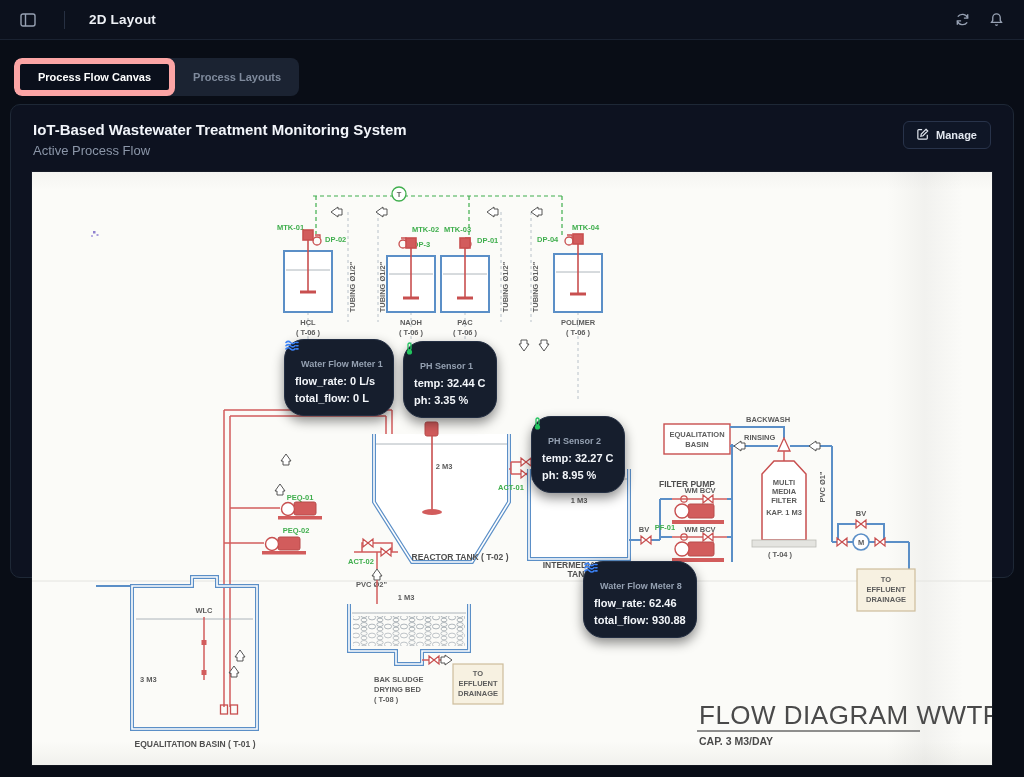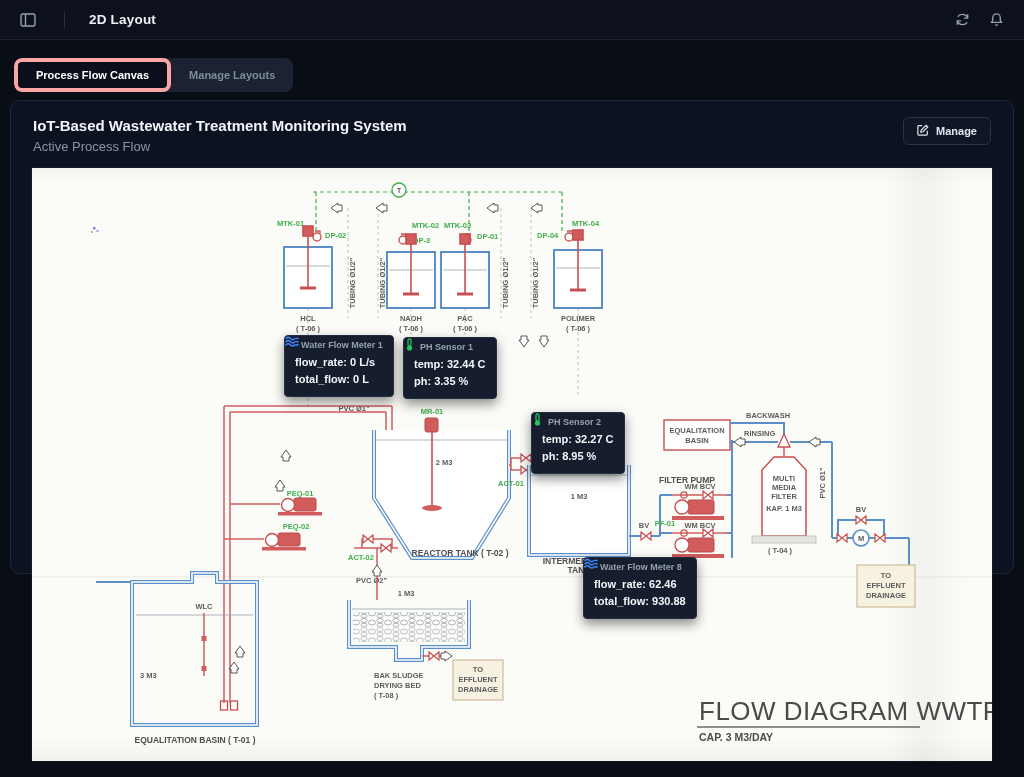--- a/index.html
+++ b/index.html
@@ -14,21 +14,21 @@
   .app-title { color:#eef1f6; font-size:13.5px; font-weight:bold; letter-spacing:.2px; }
   .icon-btn { color:#97a1b3; display:inline-flex; align-items:center; justify-content:center;
               width:24px; height:24px; cursor:pointer; }
   .tb-right { display:flex; align-items:center; gap:10px; }
 
   
   .tabwrap { padding:18px 14px 8px; }
   .tabs { display:inline-flex; background:#1b2332; border-radius:8px; overflow:hidden; }
   .tab { border:none; cursor:pointer; font-size:11px; font-weight:bold; padding:7px 18px;
          background:transparent; color:#7f8a9c; font-family:inherit; }
-  .tab.active { background:#0a0f1b; color:#fff; border:4px solid #fca5a5; border-radius:8px; }
+  .tab.active { background:#0a0f1b; color:#fff; border:6px solid #fca5a5; border-radius:8px; }
 
   
   .card { margin:0 10px; background:#0d1220; border:1px solid #1e2836; border-radius:10px;
           height:474px; }
   .card-head { display:flex; align-items:flex-start; justify-content:space-between; padding:16px 22px 10px; }
   .card-title { color:#f2f5fa; font-size:15px; font-weight:bold; }
   .card-sub { color:#8b96a8; font-size:13px; margin-top:5px; }
   .manage-btn { display:flex; align-items:center; gap:7px; background:#0f1626; color:#e2e7ef;
                 border:1px solid #28334a; border-radius:6px; font-size:11px; font-weight:bold;
                 padding:6px 13px; cursor:pointer; font-family:inherit;justify-content:space-between; }
@@ -49,22 +49,22 @@
   .ttl { font:400 26px "Liberation Sans", sans-serif; fill:#4a4a4a; letter-spacing:.5px; }
   .cap { font:bold 10.5px "Liberation Sans", sans-serif; fill:#4a4a4a; }
   .rl { stroke:#d25c5c; fill:none; stroke-width:1.5; }
   .bl { stroke:#5b8fc7; fill:none; stroke-width:2; }
   .blf { stroke:#5b8fc7; fill:#ffffff; stroke-width:2; }
   .gl { stroke:#3fae4d; fill:none; stroke-width:1.2; stroke-dasharray:4 3; }
   .dl { stroke:#b9c2ca; fill:none; stroke-width:1; stroke-dasharray:3 3; }
   .wl { stroke:#9aa3ab; stroke-width:.8; }
 
   
-  .scard { position:absolute; background:#161e2d; border:1px solid #232e42; border-radius:4px;
-           padding:4px 10px 8px; box-shadow:0 5px 12px rgba(0,0,0,.45); z-index:5; cursor:grab; }
+  .scard { position:absolute; background:#161e2d; border:1px solid #232e42; border-radius:20px;
+           padding:19px 10px 8px; box-shadow:0 5px 12px rgba(0,0,0,.45); z-index:5; cursor:grab; }
   .scard .shead { display:flex; align-items:center; gap:6px; margin-bottom:4px; }
   .scard .sname { color:#94a0b1; font-size:9px; font-weight:bold; white-space:nowrap; }
   .scard .sval { color:#f3f6fa; font-size:11px; font-weight:bold; line-height:1.55; white-space:nowrap; }
   .sc1 { left:252px; top:167px; }
   .sc2 { left:371px; top:169px; }
   .sc3 { left:499px; top:244px; }
   .sc4 { left:551px; top:389px; }
 </style>
 </head>
 <body>
@@ -94,21 +94,21 @@
         <path d="M8 2 a4 4 0 0 1 4 4 v3 l1.3 2 H2.7 L4 9 V6 a4 4 0 0 1 4-4 Z"></path>
         <path d="M6.8 13.4 a1.3 1.3 0 0 0 2.4 0"></path>
       </svg>
     </span>
   </div>
 </header>
 
 <div class="tabwrap">
   <div class="tabs">
     <button class="tab active">Process Flow Canvas</button>
-    <button class="tab">Manage Layouts</button>
+    <button class="tab">Process Layouts</button>
   </div>
 </div>
 
 <section class="card">
   <div class="card-head">
     <div>
       <div class="card-title">IoT-Based Wastewater Treatment Monitoring System</div>
       <div class="card-sub">Active Process Flow</div>
     </div>
     <button class="manage-btn">

